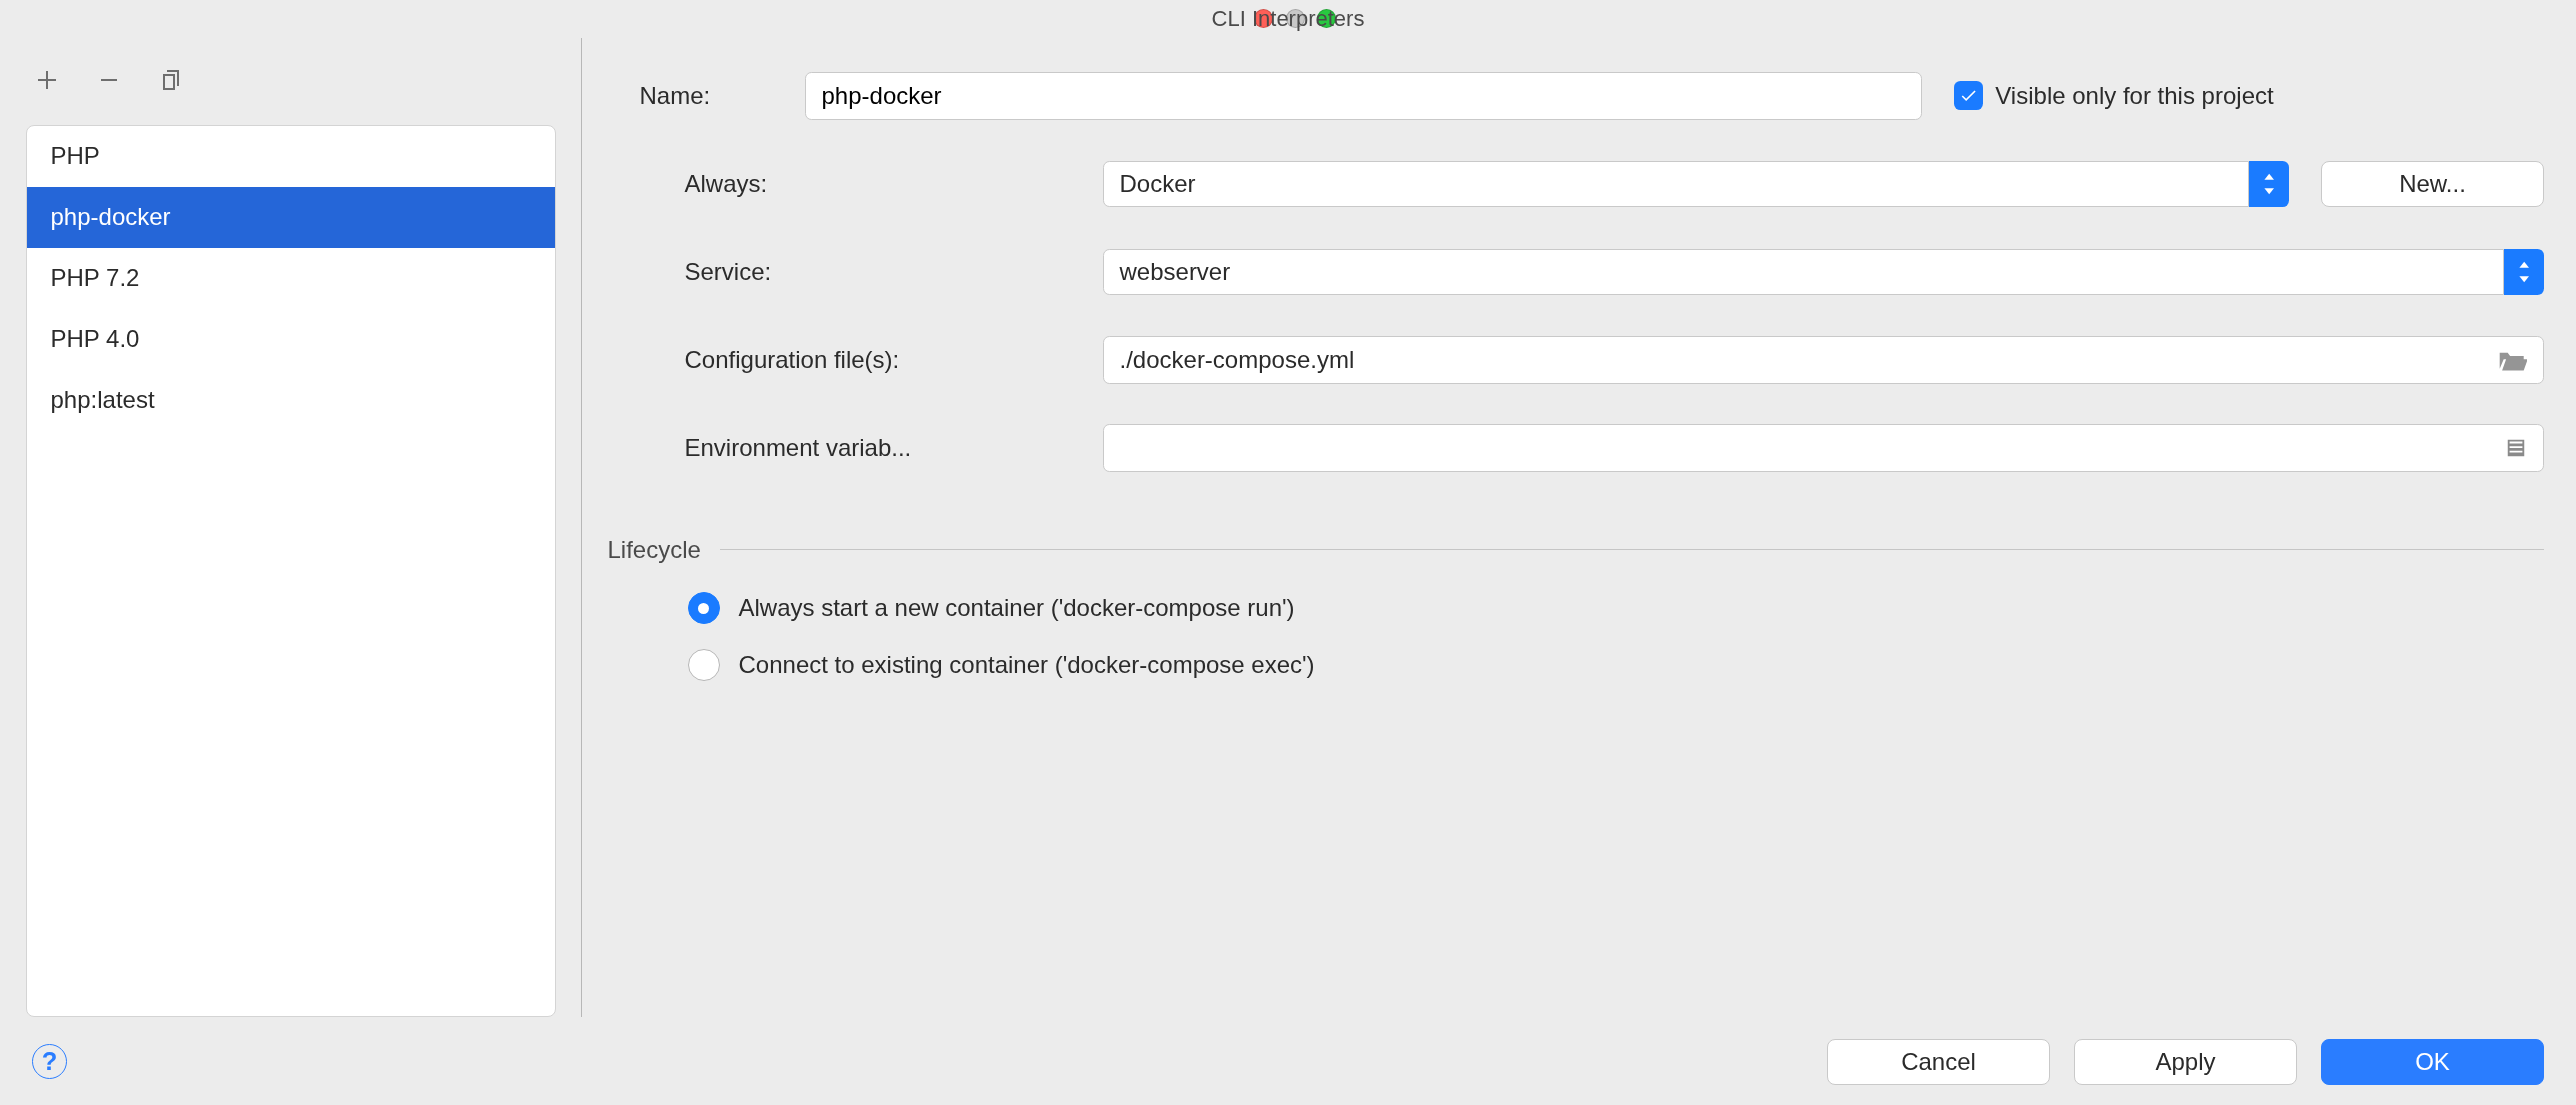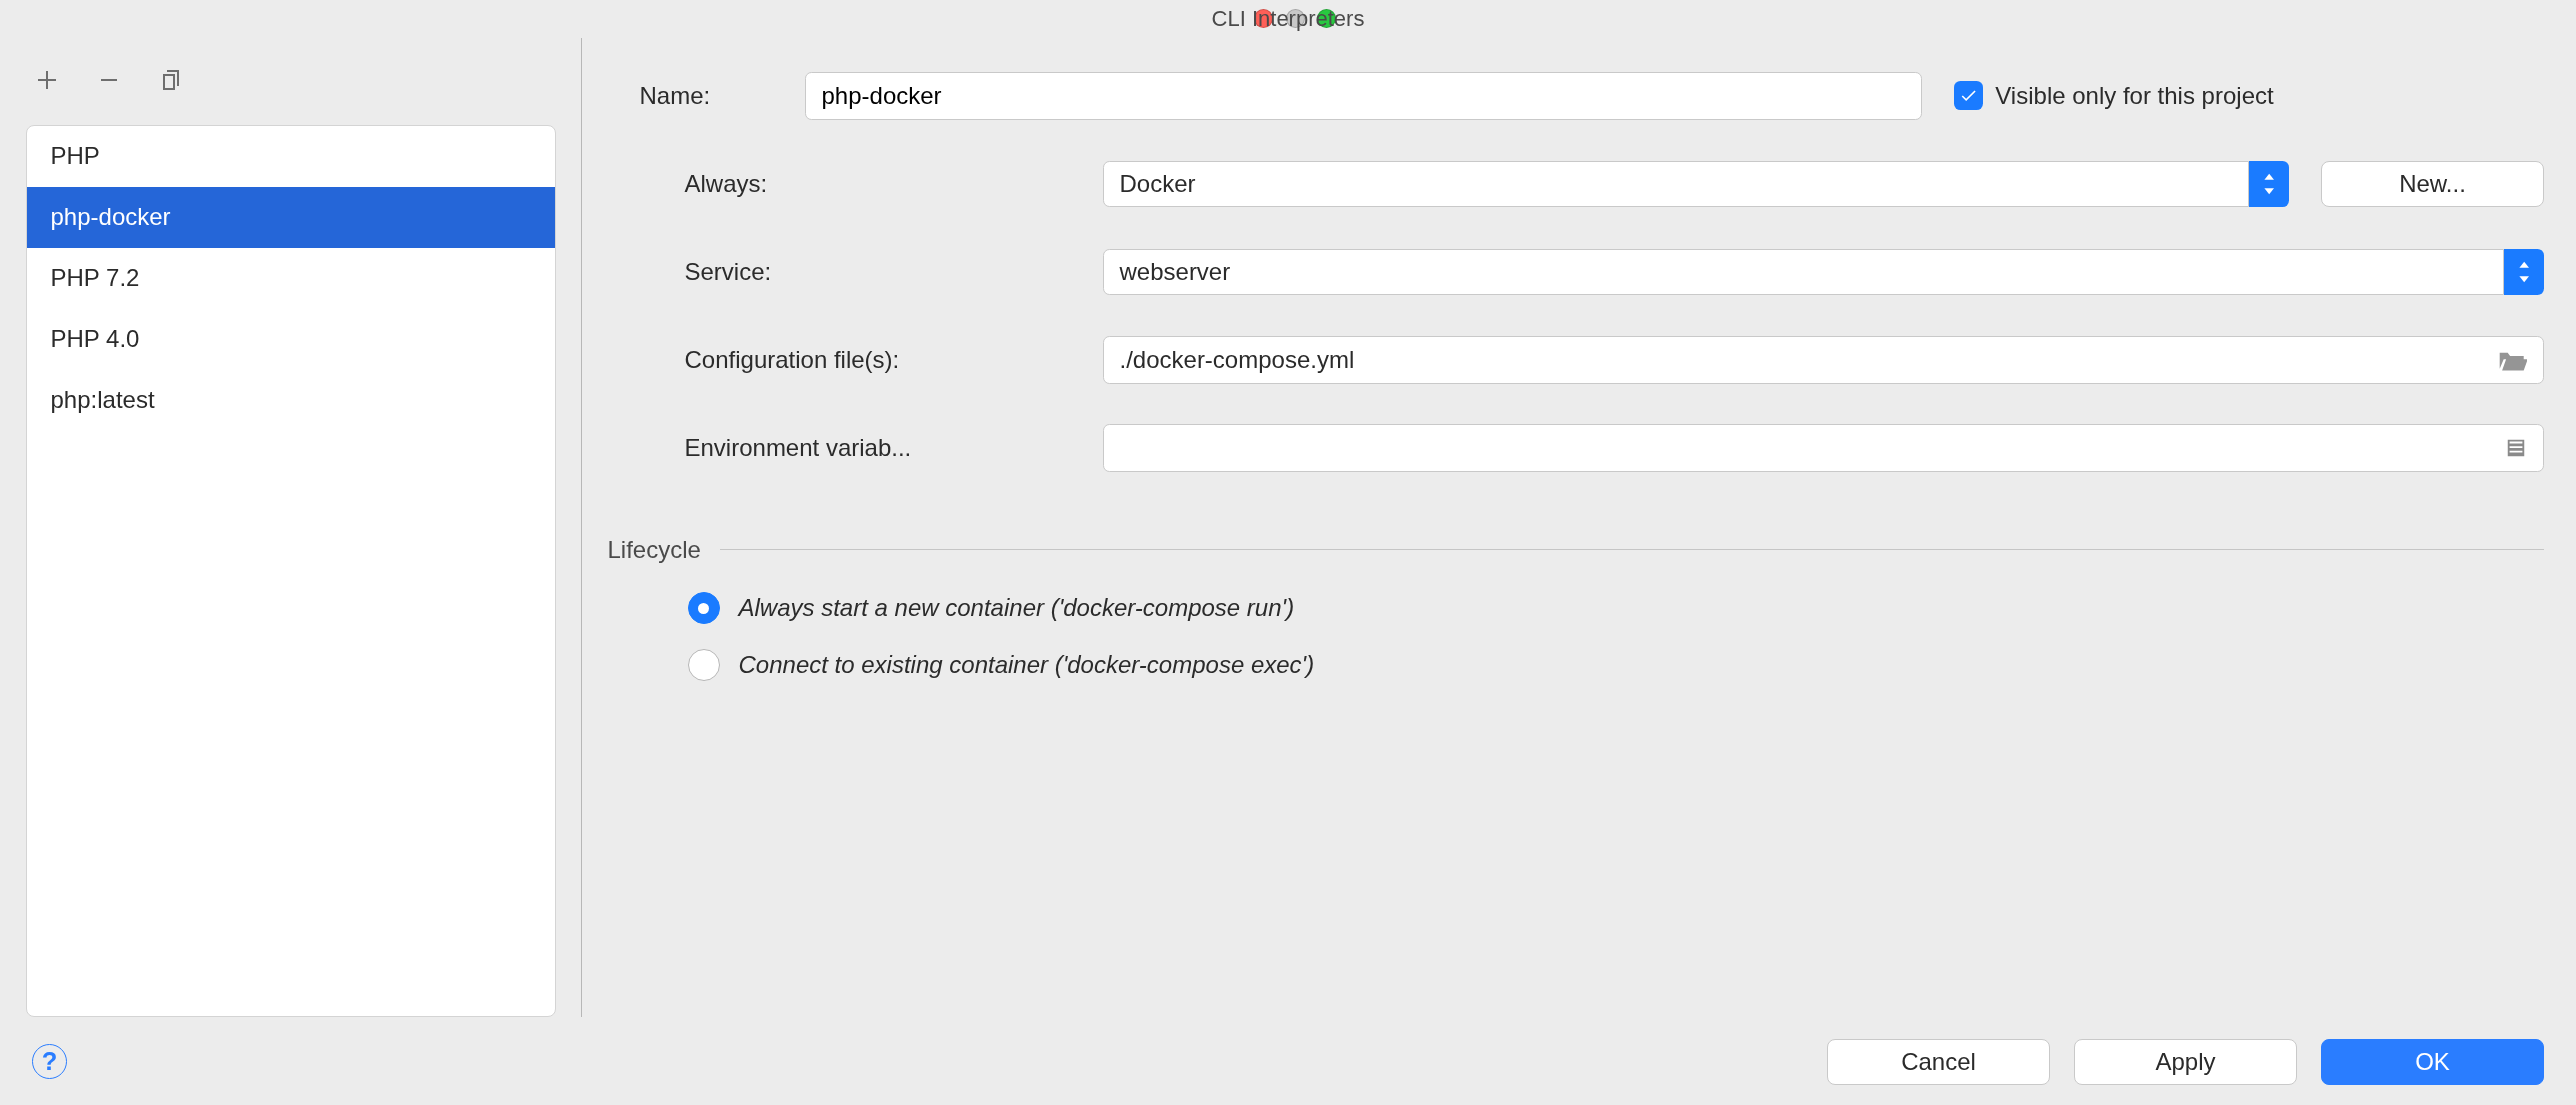--- a/index.html
+++ b/index.html
@@ -91,21 +91,21 @@
   .new-btn { width: 223px; margin-left: 32px;}
   .browse-icon { width:29px; height:24px; margin-left: 12.8px;}
   .browse-icon svg { width:29px; height:24px; fill:#959595;}
   .list-edit { width:22px; height:22px; margin-left:9.6px;}
   .list-edit svg { width:22px; height:22px; fill:#8a8a8a;}
   .section-header {
     display:flex; align-items:center; margin-top: 56px; margin-bottom: 16px;
     font-size:24px; color:#4a4a4a;
   }
   .section-header .rule { flex:1; height:0.8px; background:#c5c5c5; margin-left: 19px;}
-  .radio-row { display:flex; align-items:center; height:57px; padding-left: 80px; font-style: italic;}
+  .radio-row { display:flex; align-items:center; height:57px; padding-left: 80px;}
   .radio { width:32px; height:32px; border-radius:50%; border:1.6px solid #b7b7b7;
     background:#fff; display:flex;align-items:center;justify-content:center; margin-right: 19px;}
   .radio.checked { border-color:#1a7bff; background:#1a7bff;}
   .radio.checked .dot { width:11px; height:11px; border-radius:50%; background:#fff;}
   .radio-label { font-size:24px;}
   .footer {
     height: 88px; display:flex; align-items:center; padding: 0 32px;
     border-top: 0.8px solid rgba(0,0,0,0);
     justify-content: space-between;
   }

